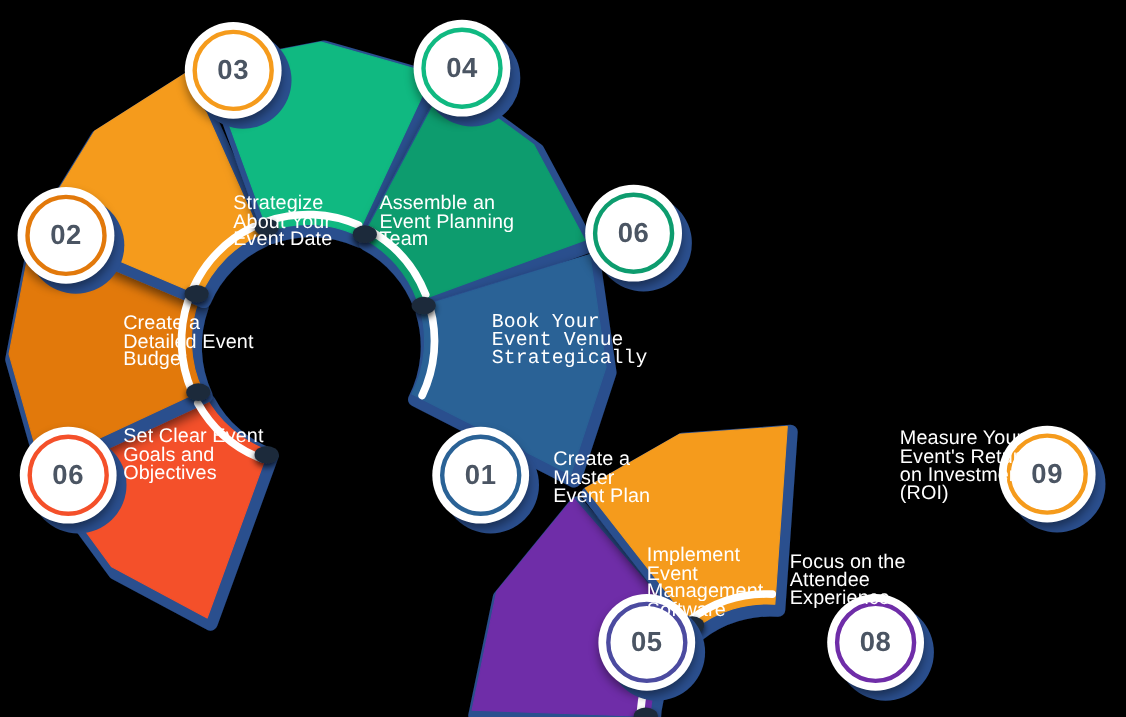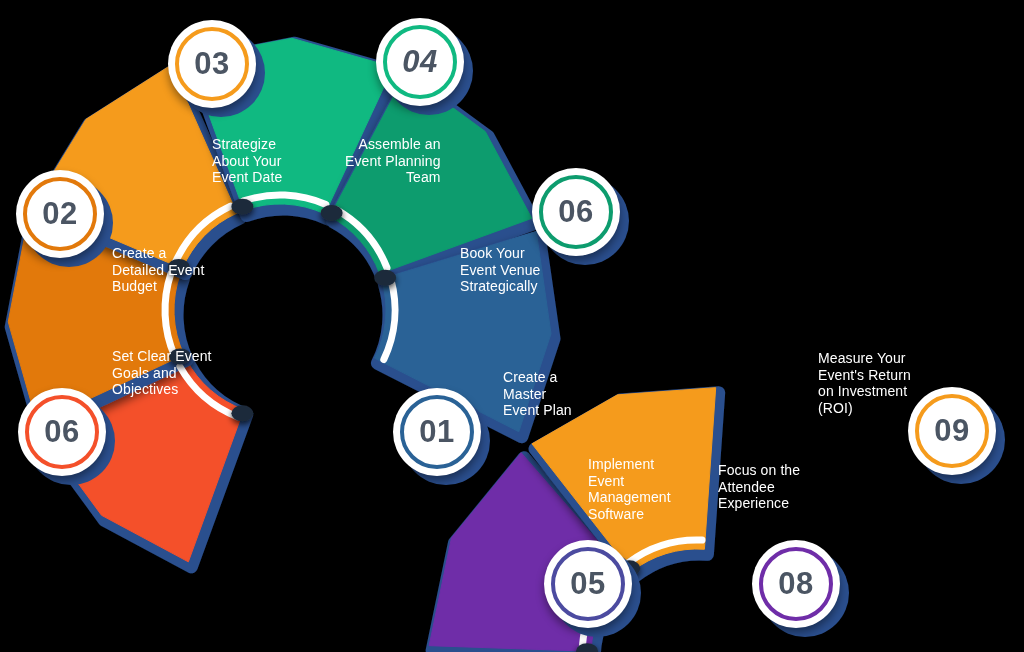--- a/index.html
+++ b/index.html
@@ -19,34 +19,35 @@
     box-shadow:0 5px 9px rgba(0,0,0,.40);
   }
   .badge .ring-color{
     position:absolute;inset:7px;border-radius:50%;
     border:4px solid var(--bc);
     background:#ffffff;
     box-sizing:border-box;
   }
   .badge .num{
     position:absolute;inset:0;display:flex;align-items:center;justify-content:center;
-    color:#4b5563;font-size:31px;font-weight:bold;letter-spacing:.5px;
+    color:#4b5563;font-size:25px;font-weight:bold;letter-spacing:.5px;
     font-family:"Liberation Sans","DejaVu Sans",sans-serif;
   }
   
   .badge-shadow{
     position:absolute;width:88px;height:88px;border-radius:50%;
     background:#2b4f8e;transform:translate(-50%,-50%);
   }
 
   
   .seg-label{
-    position:absolute;color:#ffffff;font-size:14px;line-height:16.5px;
+    position:absolute;color:#ffffff;font-size:18px;line-height:16.5px;
     white-space:pre-line;font-family:"Liberation Sans","DejaVu Sans",sans-serif;
     letter-spacing:.1px;
+    margin-top:40px;
   }
 </style>
 </head>
 <body>
 
 <div id="stage">
   <svg id="infographic" viewBox="0 0 1024 652">
     <defs>
       <filter id="softshadow" x="-40%" y="-40%" width="180%" height="180%">
         <feDropShadow dx="0" dy="5" stdDeviation="5" flood-color="#000000" flood-opacity="0.55"></feDropShadow>
@@ -109,21 +110,21 @@
         <div class="ring-color"></div>
         <div class="num">02</div>
       </div>
       <div class="badge-shadow" style="left: 221px; top: 73px;"></div>
       <div class="badge" style="left: 212px; top: 64px; --bc: #f59b1c;">
         <div class="ring-outer"></div>
         <div class="ring-color"></div>
         <div class="num">03</div>
       </div>
       <div class="badge-shadow" style="left: 429px; top: 71px;"></div>
-      <div class="badge" style="left: 420px; top: 62px; font-style: italic; --bc: #10b981;">
+      <div class="badge" style="left: 420px; top: 62px; --bc: #10b981;">
         <div class="ring-outer"></div>
         <div class="ring-color"></div>
         <div class="num">04</div>
       </div>
       <div class="badge-shadow" style="left: 585px; top: 221px;"></div>
       <div class="badge" style="left: 576px; top: 212px; --bc: #0d9c6e;">
         <div class="ring-outer"></div>
         <div class="ring-color"></div>
         <div class="num">06</div>
       </div>
@@ -155,24 +156,24 @@
   <div id="labels">
       <div class="seg-label" style="left: 112px; top: 348px;">Set Clear Event
 Goals and
 Objectives</div>
       <div class="seg-label" style="left: 112px; top: 245px;">Create a
 Detailed Event
 Budget</div>
       <div class="seg-label" style="left: 212px; top: 136px;">Strategize
 About Your
 Event Date</div>
-      <div class="seg-label" style="left: 345px; top: 136px; text-align: right;">Assemble an
+      <div class="seg-label" style="left: 345px; top: 136px;">Assemble an
 Event Planning
 Team</div>
-      <div class="seg-label" style="left: 460px; top: 245px;">Book Your
+      <div class="seg-label" style="left: 447px; top: 245px; font-family: Liberation Mono, monospace;">Book Your
 Event Venue
 Strategically</div>
       <div class="seg-label" style="left: 503px; top: 369px;">Create a
 Master
 Event Plan</div>
       <div class="seg-label" style="left: 588px; top: 456px;">Implement
 Event
 Management
 Software</div>
       <div class="seg-label" style="left: 718px; top: 462px;">Focus on the

